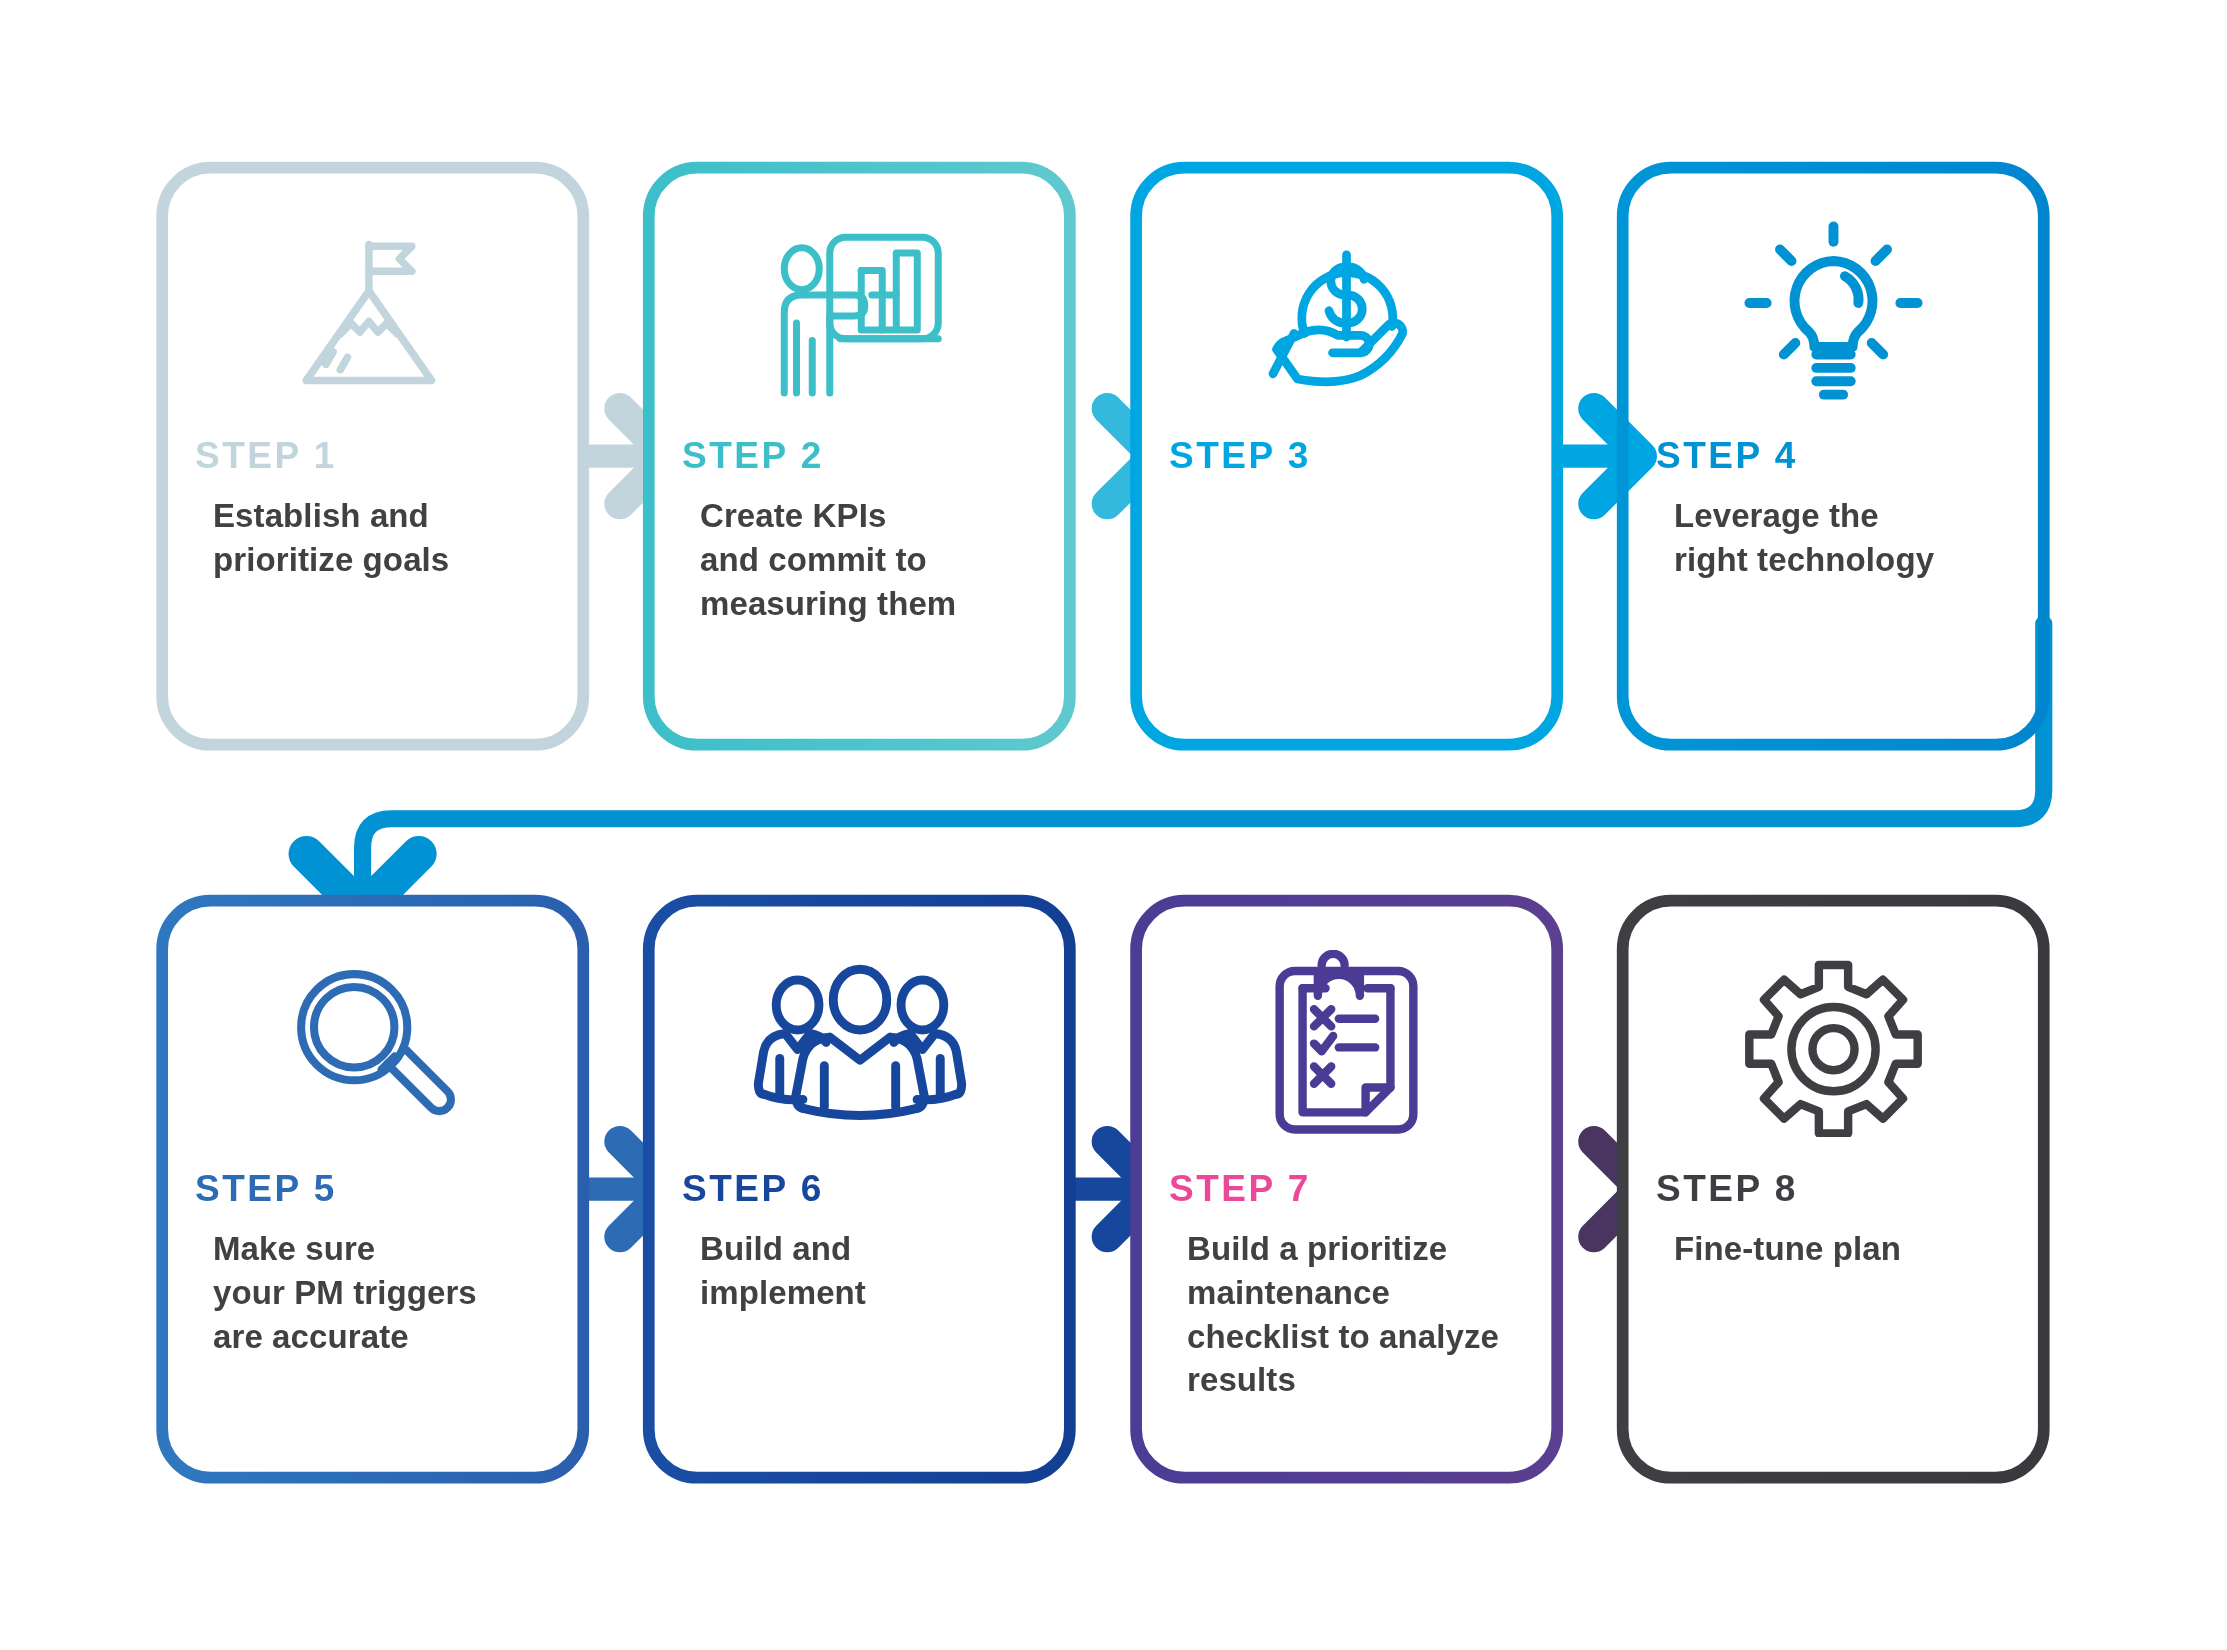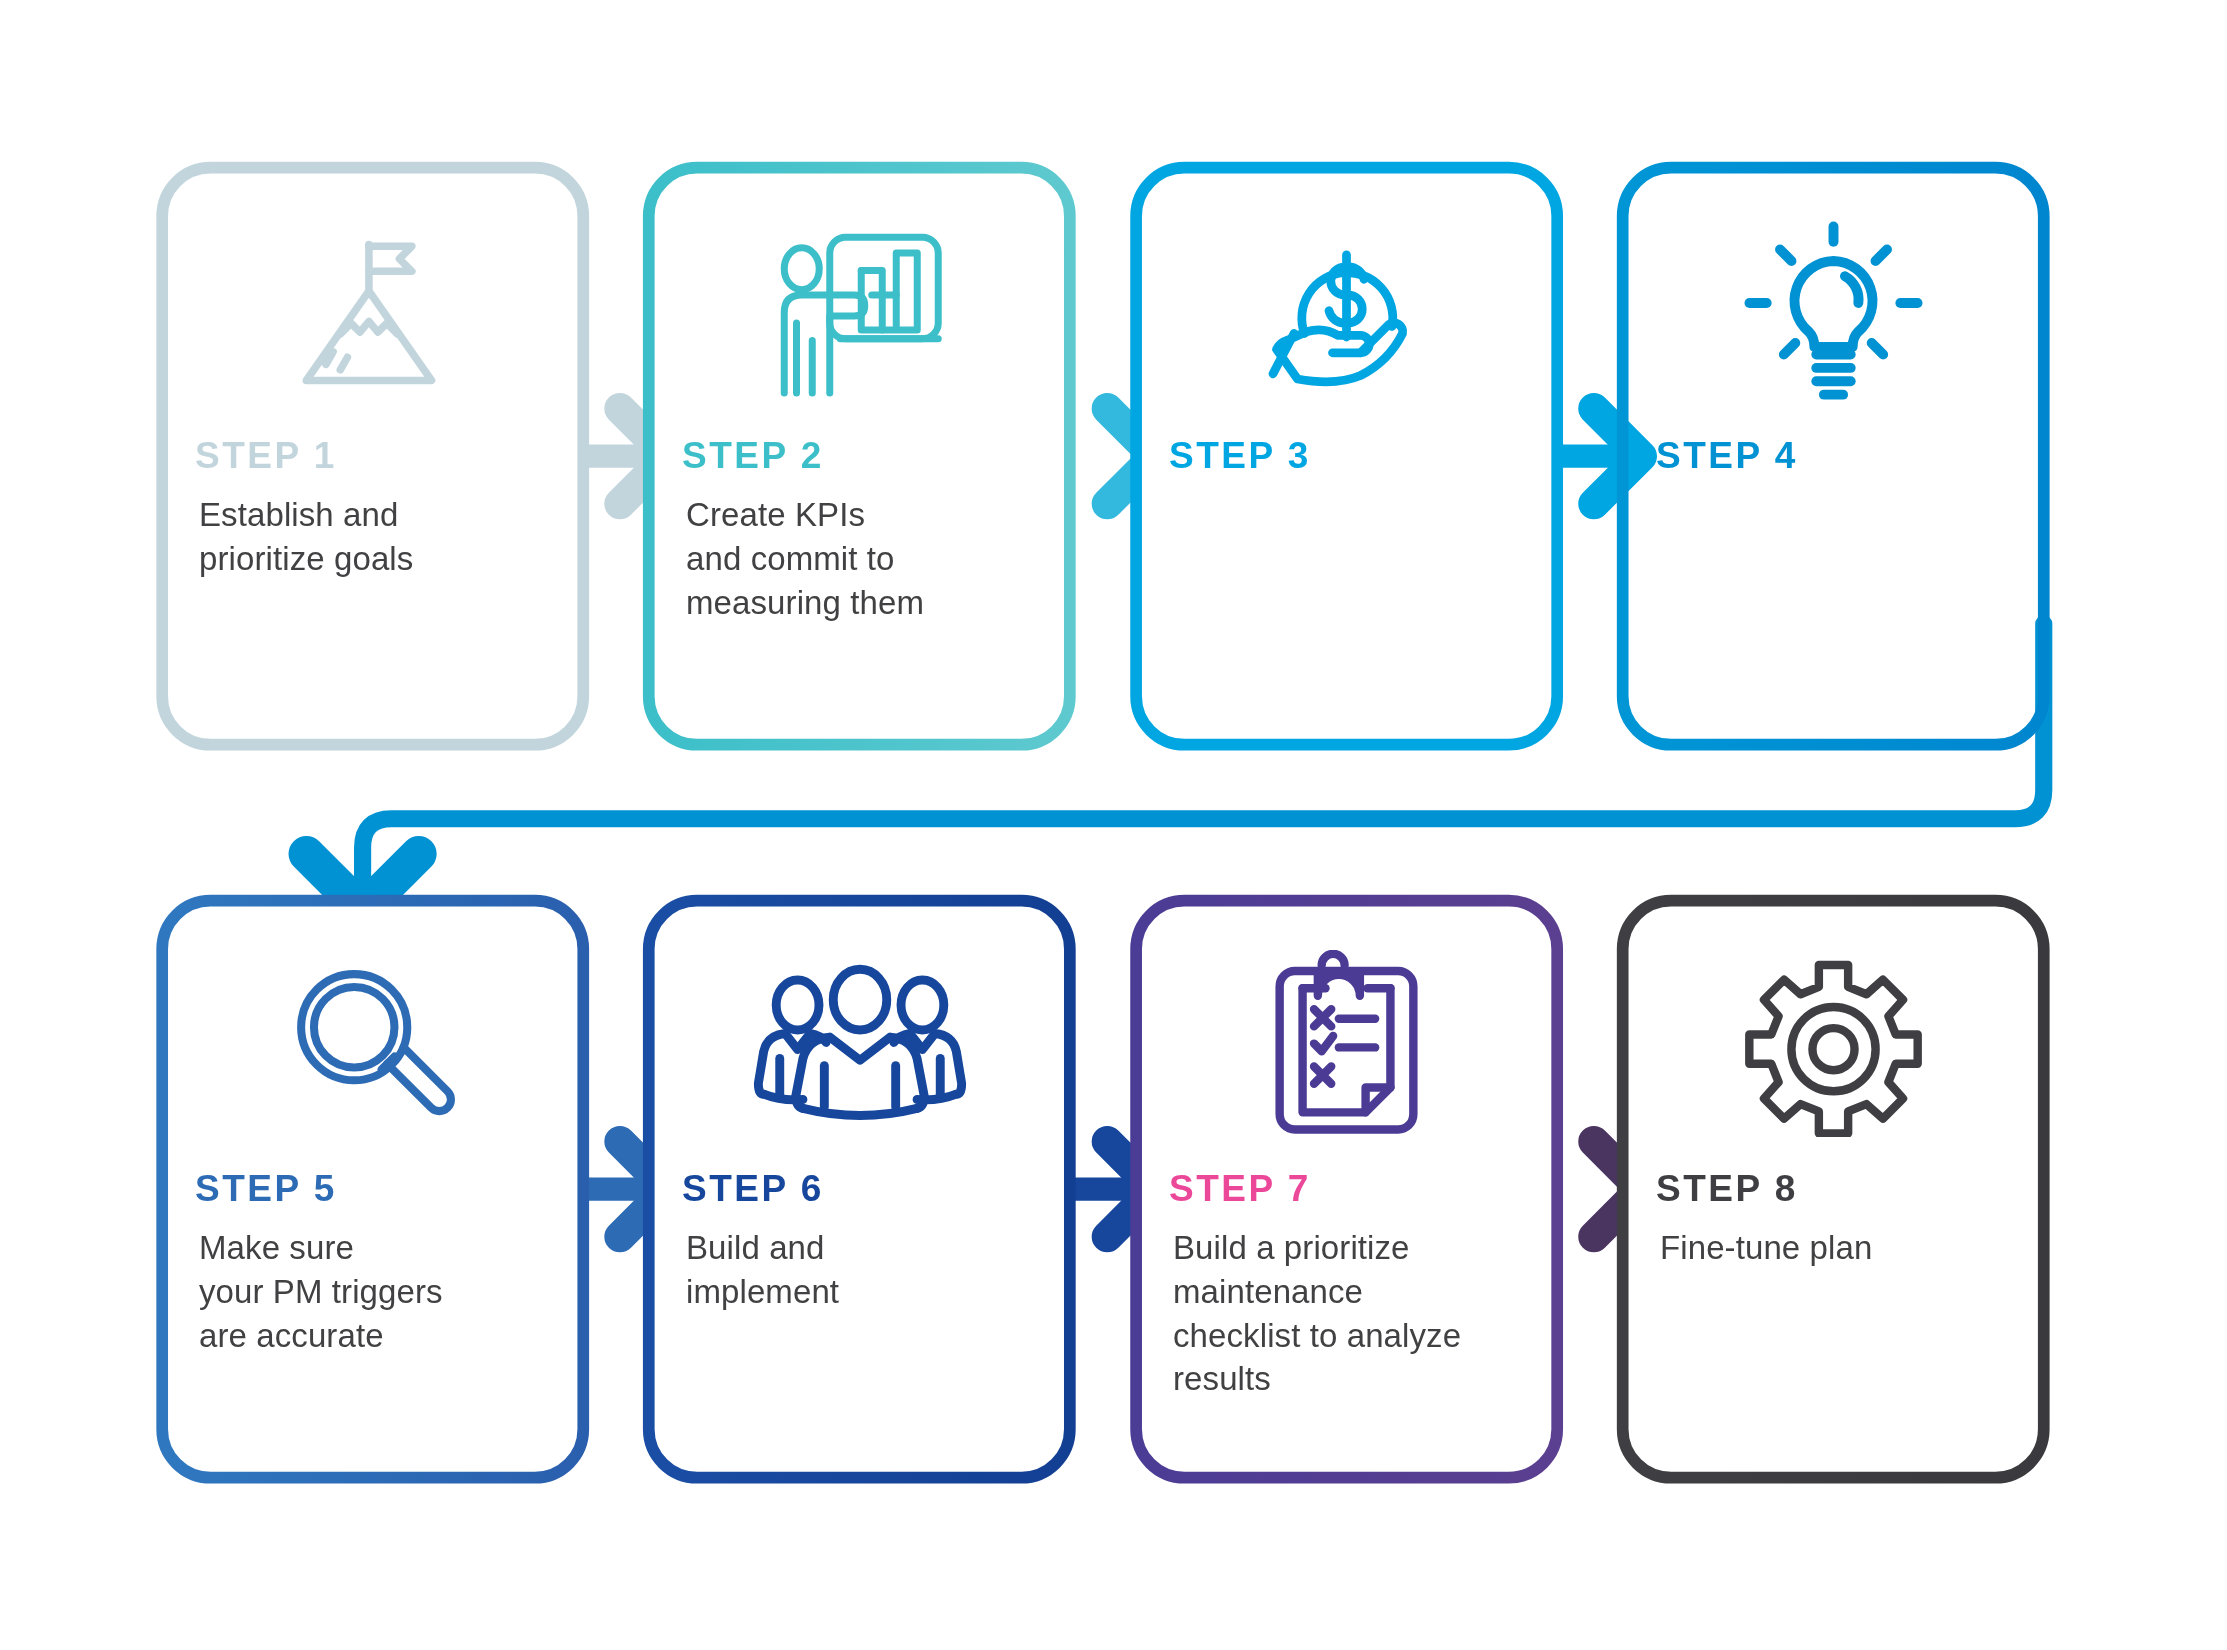--- a/index.html
+++ b/index.html
@@ -9,22 +9,22 @@
   .flow-svg{position:absolute;left:0;top:0;width:2227px;height:1650px;}
 
   .step-card{position:absolute;width:421px;height:577px;box-sizing:border-box;}
   .card-inner{position:absolute;inset:0;display:flex;flex-direction:column;
               align-items:center;justify-content:flex-start;}
   .icon-wrap{position:absolute;left:0;right:0;display:flex;align-items:center;
              justify-content:center;}
   .txt-wrap{position:absolute;left:33px;right:18.7px;text-align:left;}
   .step-title{font-size:37px;font-weight:700;letter-spacing:2.5px;
               margin:0 0 17px 0;line-height:1.05;}
-  .step-desc{font-size:33px;font-weight:400;color:#414042;line-height:1.33;
-             letter-spacing:0.1px;margin:4px;}
+  .step-desc{font-size:33px;font-weight:700;color:#414042;line-height:1.33;
+             letter-spacing:0.1px;margin:18px;}
 
   
   .r1{top:168px;}
   .r2{top:901px;}
   .c1{left:162px;}
   .c2{left:649px;}
   .c3{left:1136px;}
   .c4{left:1623px;}
 
   .r1 .icon-wrap{top:47px;height:195px;}
@@ -200,20 +200,22 @@
           <path d="M22 17 L28 23"></path>
           <path d="M78 17 L72 23"></path>
           <path d="M6 45 L15 45"></path>
           <path d="M94 45 L85 45"></path>
           <path d="M24 72 L30 66"></path>
           <path d="M76 72 L70 66"></path>
         </svg>
       </div>
       <div class="txt-wrap">
         <div class="step-title" style="color:#0092d2">STEP 4</div>
+        <div class="step-desc" style="white-space:pre-line">Leverage the
+right technology</div>
       </div>
     </div>
   </div>
 
   <div class="step-card r2 c1">
     <div class="card-inner">
       <div class="icon-wrap">
         <svg width="183" height="183" viewBox="0 0 100 100" fill="none" stroke="#2d6cb5" stroke-width="4.4" stroke-linecap="round" stroke-linejoin="round">
           <circle cx="40" cy="40" r="29"></circle>
           <circle cx="40" cy="40" r="22"></circle>

